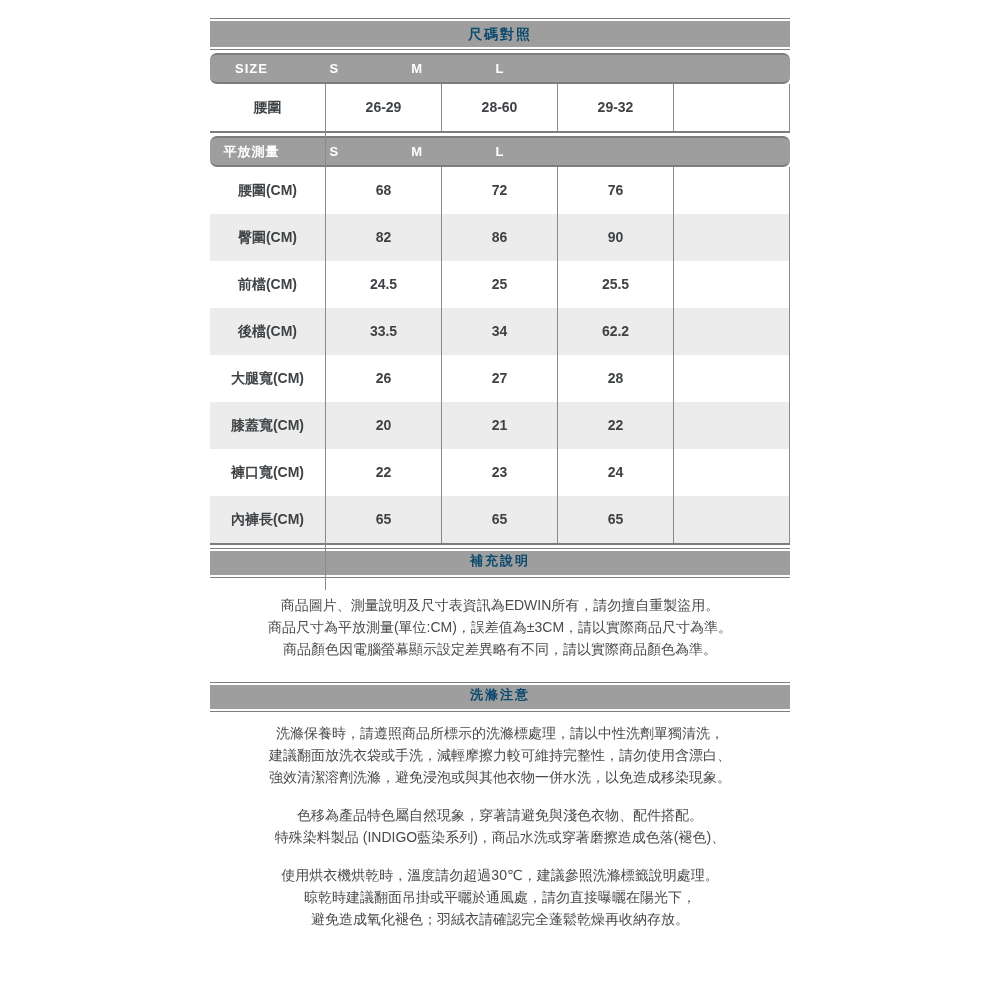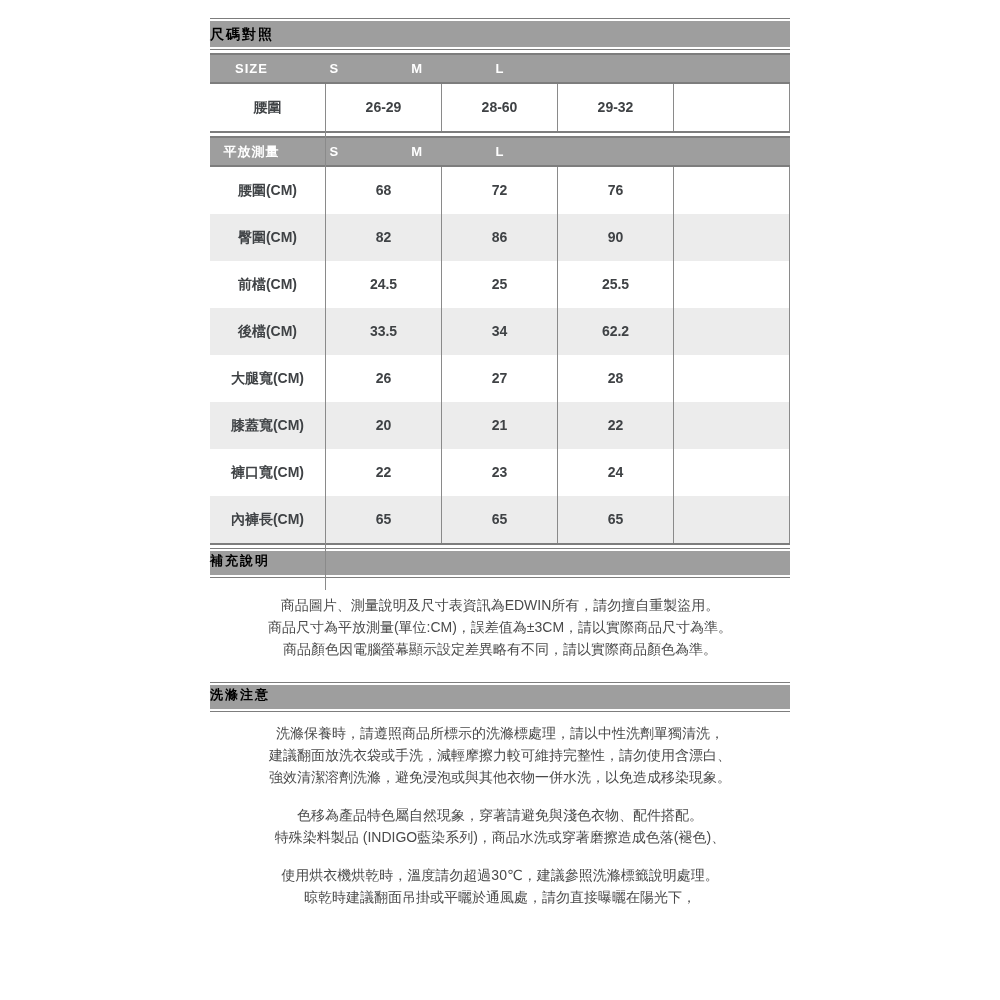--- a/index.html
+++ b/index.html
@@ -17,24 +17,24 @@
   
   .bar-wrap {
     border-top: 1px solid #7d7d7d;
     border-bottom: 1px solid #7d7d7d;
     padding: 2px 0;
     margin-bottom: 3px;
     background: #ffffff;
   }
   .bar {
     background: #9e9e9e;
-    color: #000000;
+    color: #0c4a6e;
     font-weight: bold;
     font-size: 14px;
-    text-align: left;
+    text-align: center;
     height: 26px;
     line-height: 26px;
     letter-spacing: 2px;
   }
   .bar-wrap.small .bar {
     height: 24px;
     line-height: 20px;
     font-size: 13px;
   }
   
@@ -45,20 +45,21 @@
     background: #9e9e9e;
     border-top: 2px solid #7d7d7d;
     border-bottom: 2px solid #7d7d7d;
     height: 31px;
     align-items: center;
     color: #ffffff;
     font-weight: bold;
     font-size: 13px;
     text-align: center;
     letter-spacing: 1px;
+    border-radius: 7px;
   }
   .trow {
     display: grid;
     grid-template-columns: repeat(5, 1fr);
     height: 47px;
     align-items: center;
     text-align: center;
     font-size: 14px;
     font-weight: bold;
     color: #3f4245;
@@ -226,16 +227,17 @@
       <span class="line">建議翻面放洗衣袋或手洗，減輕摩擦力較可維持完整性，請勿使用含漂白、</span>
       <span class="line">強效清潔溶劑洗滌，避免浸泡或與其他衣物一併水洗，以免造成移染現象。</span>
     </p>
     <p>
       <span class="line">色移為產品特色屬自然現象，穿著請避免與淺色衣物、配件搭配。</span>
       <span class="line">特殊染料製品 (INDIGO藍染系列)，商品水洗或穿著磨擦造成色落(褪色)、</span>
     </p>
     <p>
       <span class="line">使用烘衣機烘乾時，溫度請勿超過30℃，建議參照洗滌標籤說明處理。</span>
       <span class="line">晾乾時建議翻面吊掛或平曬於通風處，請勿直接曝曬在陽光下，</span>
+      <span class="line">避免造成氧化褪色；羽絨衣請確認完全蓬鬆乾燥再收納存放。</span>
     </p>
   </div>
 
 </div>
 
 </body></html>

